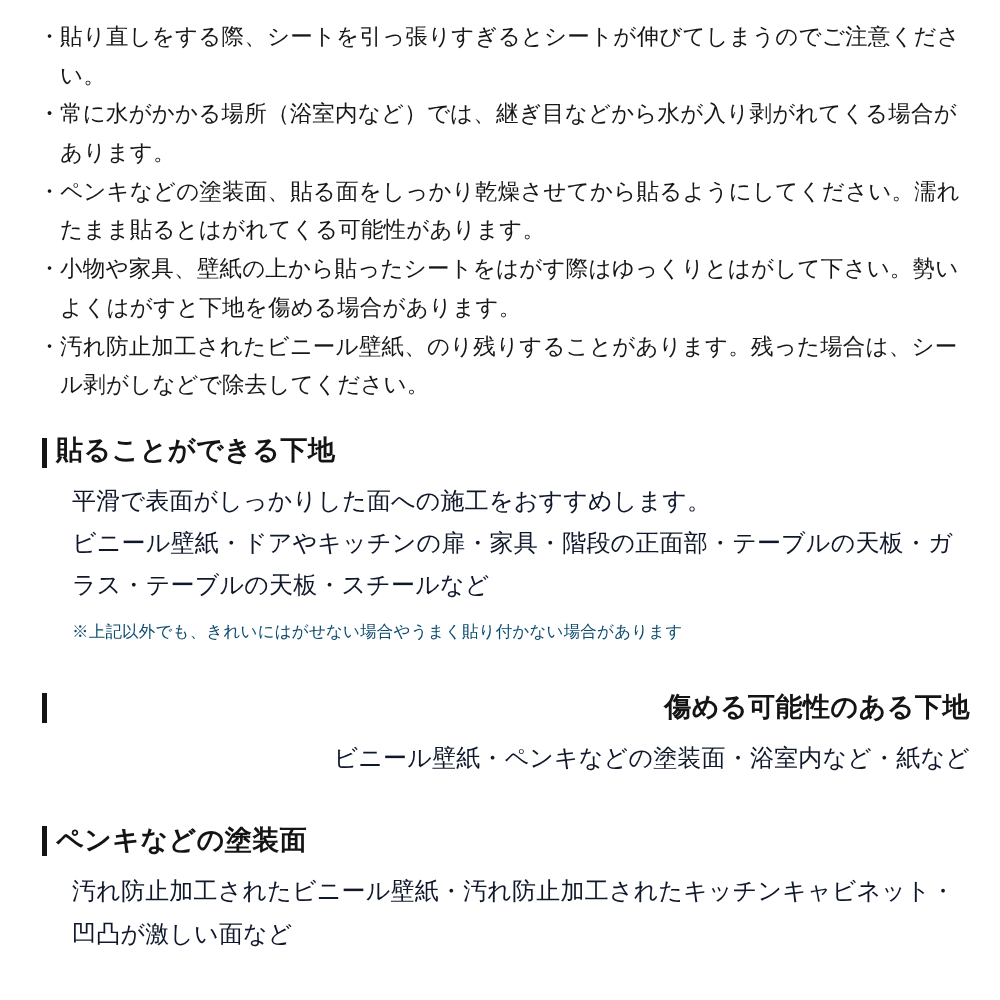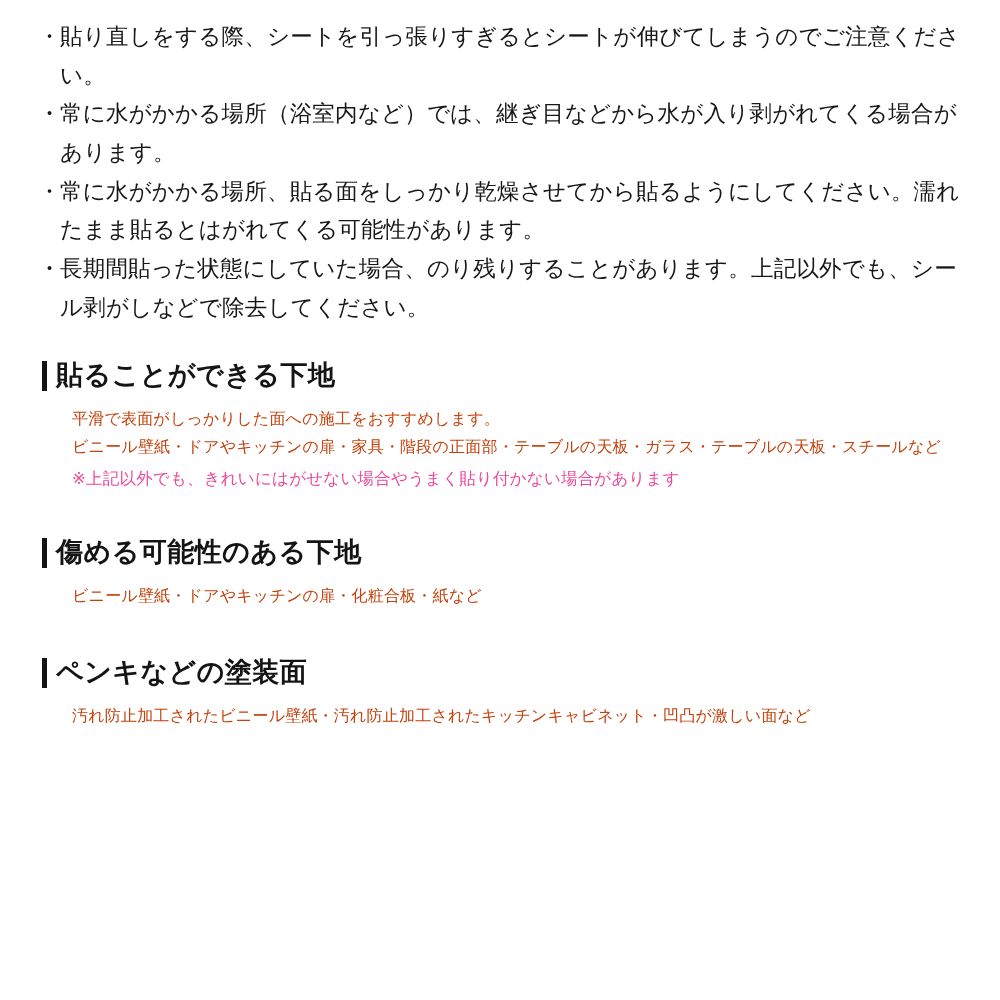--- a/index.html
+++ b/index.html
@@ -65,35 +65,35 @@
     top: 3px;
     width: 5px;
     height: 30px;
     background: #141414;
   }
   .section-body {
     padding-left: 42px;
     margin-top: 12px;
   }
   .body-line {
-    font-size: 16px;
+    font-size: 24px;
     line-height: 1.76;
-    color: #c2410c;
+    color: #0f172a;
     letter-spacing: 0.2px;
   }
   .note-line {
     font-size: 16.5px;
     line-height: 1.6;
-    color: #ec4899;
+    color: #0c4a6e;
     letter-spacing: 0.2px;
-    margin-top: 4px;
+    margin-top: 11px;
   }
 
-  .sec-ok { margin-top: 30px; }
-  .sec-damage { margin-top: 44px; }
+  .sec-ok { margin-top: 30px; font-family: Liberation Mono, monospace; }
+  .sec-damage { margin-top: 44px; text-align: right; }
   .sec-noadhere { margin-top: 44px; }
 </style>
 </head>
 <body>
 
 <div class="page">
 
   <ul class="caution-list">
     <li class="caution-item">
       <span class="bullet">・</span>
@@ -101,28 +101,29 @@
     </li>
     <li class="caution-item">
       <span class="bullet">・</span>
     </li>
     <li class="caution-item">
       <span class="bullet">・</span>
       <span>常に水がかかる場所（浴室内など）では、継ぎ目などから水が入り剥がれてくる場合があります。</span>
     </li>
     <li class="caution-item">
       <span class="bullet">・</span>
-      <span>常に水がかかる場所、貼る面をしっかり乾燥させてから貼るようにしてください。濡れたまま貼るとはがれてくる可能性があります。</span>
+      <span>ペンキなどの塗装面、貼る面をしっかり乾燥させてから貼るようにしてください。濡れたまま貼るとはがれてくる可能性があります。</span>
     </li>
     <li class="caution-item">
       <span class="bullet">・</span>
+      <span>小物や家具、壁紙の上から貼ったシートをはがす際はゆっくりとはがして下さい。勢いよくはがすと下地を傷める場合があります。</span>
     </li>
     <li class="caution-item">
       <span class="bullet">・</span>
-      <span>長期間貼った状態にしていた場合、のり残りすることがあります。上記以外でも、シール剥がしなどで除去してください。</span>
+      <span>汚れ防止加工されたビニール壁紙、のり残りすることがあります。残った場合は、シール剥がしなどで除去してください。</span>
     </li>
   </ul>
 
   <div class="section sec-ok">
     <div class="section-heading">
       <span class="bar"></span>
       <span>貼ることができる下地</span>
     </div>
     <div class="section-body">
       <div class="body-line">平滑で表面がしっかりした面への施工をおすすめします。</div>
@@ -130,21 +131,21 @@
       <div class="note-line">※上記以外でも、きれいにはがせない場合やうまく貼り付かない場合があります</div>
     </div>
   </div>
 
   <div class="section sec-damage">
     <div class="section-heading">
       <span class="bar"></span>
       <span>傷める可能性のある下地</span>
     </div>
     <div class="section-body">
-      <div class="body-line">ビニール壁紙・ドアやキッチンの扉・化粧合板・紙など</div>
+      <div class="body-line">ビニール壁紙・ペンキなどの塗装面・浴室内など・紙など</div>
     </div>
   </div>
 
   <div class="section sec-noadhere">
     <div class="section-heading">
       <span class="bar"></span>
       <span>ペンキなどの塗装面</span>
     </div>
     <div class="section-body">
       <div class="body-line">汚れ防止加工されたビニール壁紙・汚れ防止加工されたキッチンキャビネット・凹凸が激しい面など</div>

